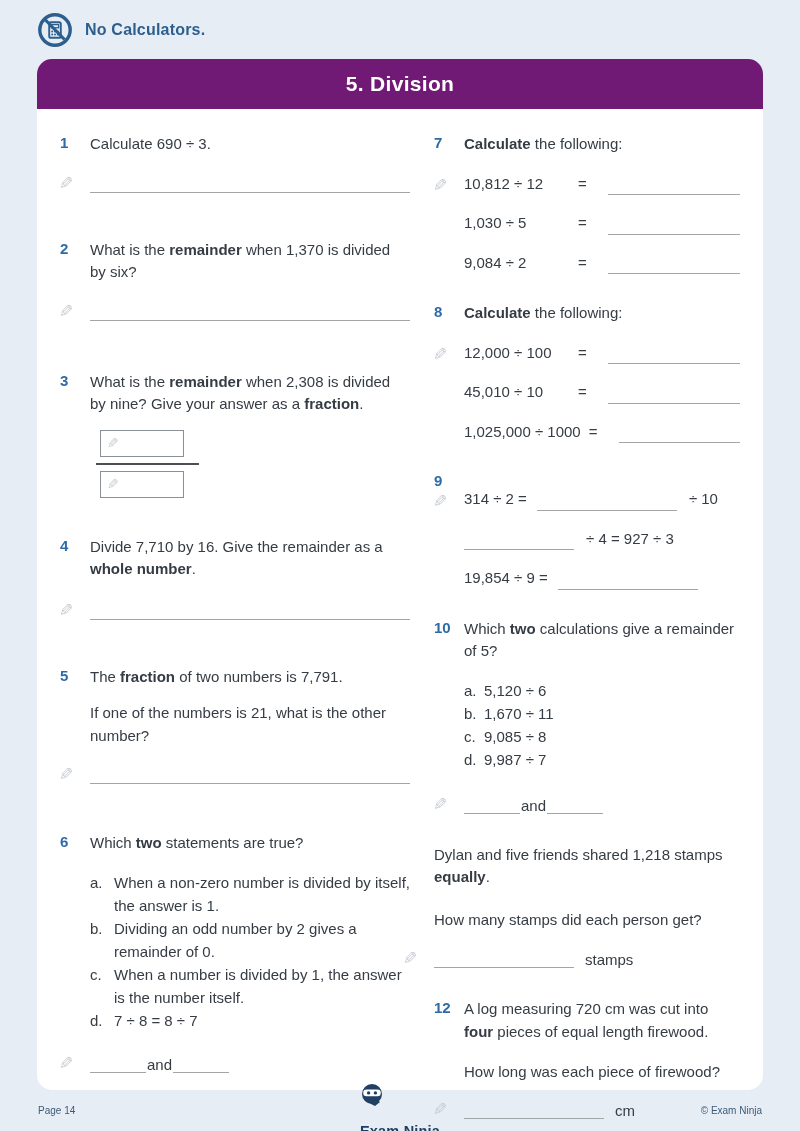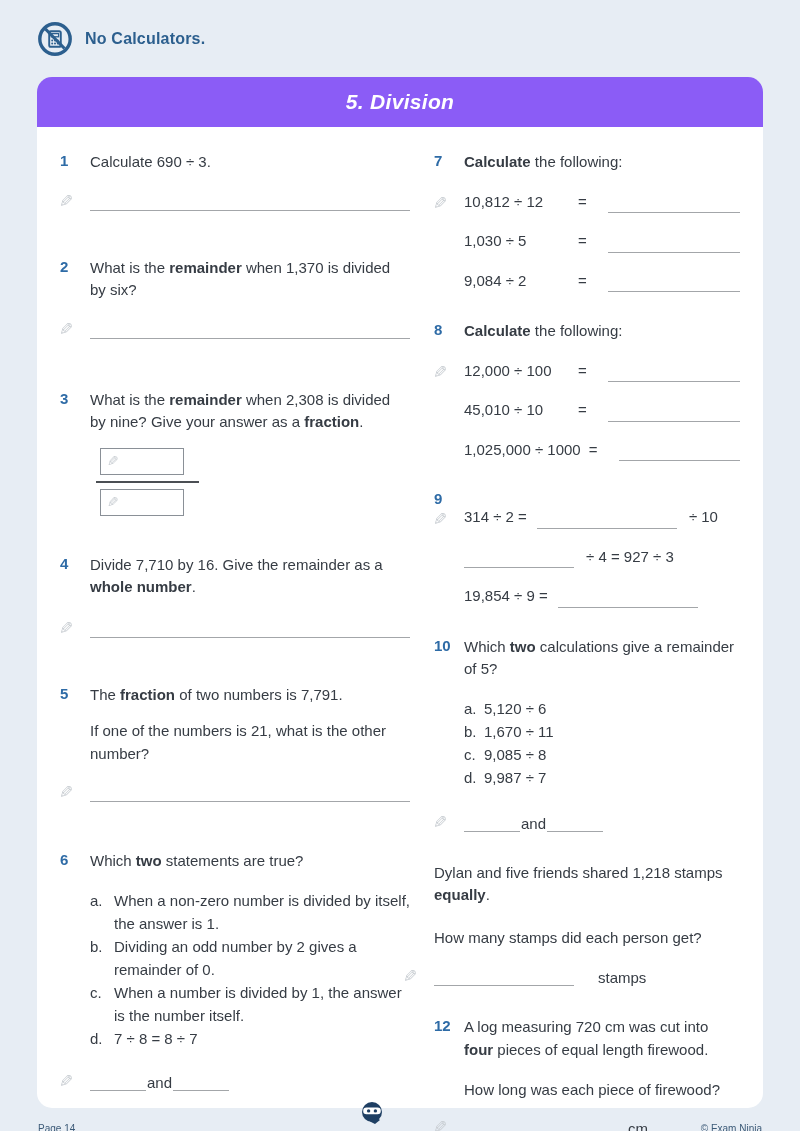--- a/index.html
+++ b/index.html
@@ -7,28 +7,28 @@
   body {
     width:800px; height:1131px;
     background:#E7EDF4;
     font-family:"Liberation Sans", sans-serif;
     color:#363C44;
     overflow:hidden;
   }
   b { font-weight:700; }
 
   
-  .topbar { display:flex; align-items:center; gap:11px; padding:10px 0 9px 36px; height:77px;border-radius:19px; }
+  .topbar { display:flex; align-items:center; gap:11px; padding:10px 0 9px 36px; height:59px;border-radius:19px; }
   .topbar-label { color:#2C5F8E; font-weight:700; font-size:16px; letter-spacing:.2px; }
 
   
   .card { margin:0 37px; }
   .card-header {
-    background:#8b5cf6; border-radius:15px 15px 0 0; height:50px;
-    display:flex; align-items:center; justify-content:center;font-style:italic;
+    background:#701a75; border-radius:15px 15px 0 0; height:50px;
+    display:flex; align-items:center; justify-content:center;
   }
   .card-title { color:#FFFFFF; font-weight:700; font-size:21px; letter-spacing:.3px; }
   .card-body {
     background:#FFFFFF; border-radius:0 0 15px 15px; height:981px;
     padding:24px 23px 4px 23px; display:flex; gap:24px;
   }
   .col-left { width:350px; flex:none; }
   .col-right { flex:1; }
 
   
@@ -42,21 +42,21 @@
     position:absolute; left:-31px; bottom:1px;
     color:#C7CCD1; font-size:17px; line-height:1;
     display:inline-block; transform:scaleX(-1);
   }
 
   .answer-row { display:flex; align-items:flex-end; position:relative; margin-top:22px; }
   .line { border-bottom:1.5px solid #A3A6A9; height:15px; }
   .line-full { flex:1; }
   .line-short { width:56px; }
   .and { margin:0 1px; line-height:17px; }
-  .unit { margin-left:24px; line-height:17px; }
+  .unit { margin-left:11px; line-height:17px; }
 
   
   .calc-row { display:flex; align-items:flex-end; position:relative; margin-top:17px; }
   .expr { min-width:114px; white-space:nowrap; padding-right:8px; }
   .eq { width:30px; }
 
   
   .cmp-row { display:flex; align-items:flex-end; position:relative; margin-top:17px; }
   .cmp-pre { white-space:nowrap; padding-right:10px; }
   .cmp-post { white-space:nowrap; padding-left:12px; }

